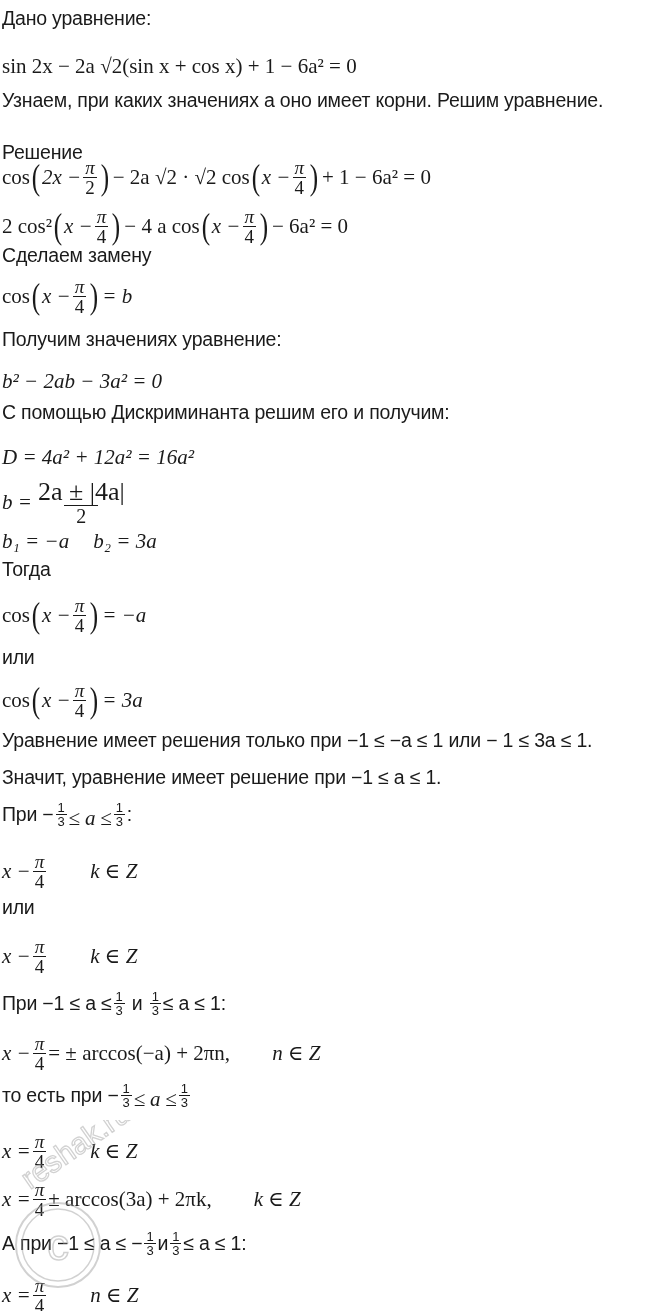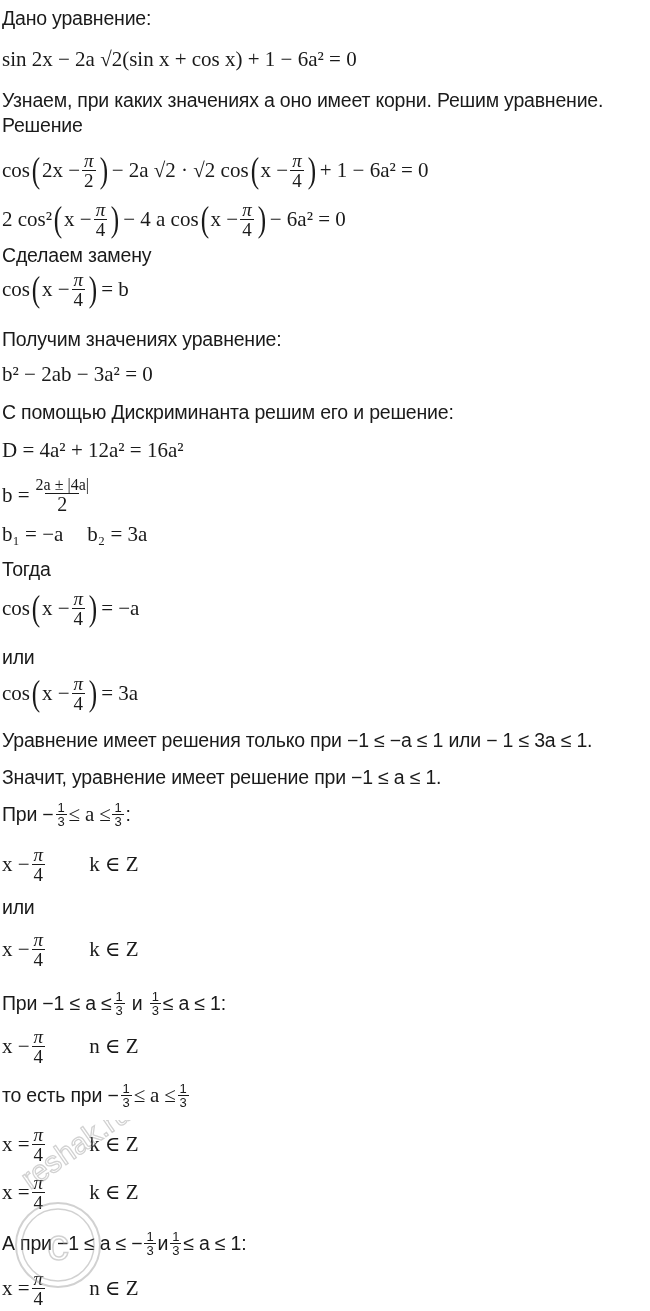--- a/index.html
+++ b/index.html
@@ -8,22 +8,22 @@
       font-family: "Liberation Serif", "DejaVu Serif", serif;
       color: #1a1a1a;
     }
     #doc { position: absolute; left: 2px; top: 0; width: 646px; }
     .line {
       position: absolute; left: 0; white-space: nowrap;
       font-size: 21px; line-height: 24px;
       display: flex; align-items: center;
     }
     .txt { font-family: "Liberation Sans", "DejaVu Sans", sans-serif; font-size: 19.5px; letter-spacing: -0.2px; text-align: right; }
-    .m { font-family: "Liberation Serif", "DejaVu Serif", serif; font-size: 21px; }
-    .i { }
+    .m { font-family: "Liberation Serif", "DejaVu Serif", serif; font-size: 21px; margin-top: 7px; }
+    .i { font-style: italic; }
     .frac {
       display: inline-flex; flex-direction: column; align-items: center;
       vertical-align: middle; margin: 0 2px; line-height: 1;
     }
     .frac .num { font-size: 19px; padding: 0 2px; font-style: italic; }
     .frac .den { font-size: 19px; padding: 0 2px; border-top: 1.3px solid #1a1a1a; }
     .frac.small .num, .frac.small .den { font-size: 13px; }
     .frac.wide .num { font-style: normal; }
     .paren { font-size: 36px; line-height: 36px; font-weight: 200; transform: scaleX(0.7); display: inline-block; }
     .sp { display: inline-block; width: 42px; }
@@ -37,21 +37,21 @@
 <body>
 
 <div id="doc">
 
   <div class="line txt" style="top:6px">Дано уравнение:</div>
 
   <div class="line m" style="top:47px">sin 2x − 2a √2(sin x + cos x) + 1 − 6a² = 0</div>
 
   <div class="line txt" style="top:88px">Узнаем, при каких значениях a оно имеет корни. Решим уравнение.</div>
 
-  <div class="line txt" style="top:113px">Решение</div>
+  <div class="line txt" style="top:140px">Решение</div>
 
   <div class="line m" style="top:146px;height:48px">
     <span>cos</span>
     <span class="paren">(</span>
     <span class="i">2x −</span>
     <span class="frac">
         <span class="num">π</span>
         <span class="den">2</span>
       </span>
     <span class="paren">)</span>
@@ -97,28 +97,28 @@
         <span class="den">4</span>
       </span>
     <span class="paren">)</span>
     <span class="i" style="margin-left:2px">= b</span>
   </div>
 
   <div class="line txt" style="top:327px">Получим значениях уравнение:</div>
 
   <div class="line m i" style="top:362px">b² − 2ab − 3a² = 0</div>
 
-  <div class="line txt" style="top:400px">С помощью Дискриминанта решим его и решение:</div>
+  <div class="line txt" style="top:400px">С помощью Дискриминанта решим его и получим:</div>
 
   <div class="line m i" style="top:438px">D = 4a² + 12a² = 16a²</div>
 
   <div class="line m" style="top:470px;height:50px">
     <span class="i">b =</span>
     <span class="frac wide" style="margin-left:4px">
-        <span class="num i" style="font-size:16px">2a ± |4a|</span>
+        <span class="num i" style="font-size:26px">2a ± |4a|</span>
         <span class="den" style="font-size:20px;padding:0 12px">2</span>
       </span>
   </div>
 
   <div class="line m i" style="top:522px">
     <span>b₁ = −a</span>
     <span class="sp-s"></span>
     <span>b₂ = 3a</span>
   </div>
 
@@ -203,20 +203,21 @@
       </span>
     <span>≤ a ≤ 1:</span>
   </div>
 
   <div class="line m" style="top:1022px;height:48px">
     <span class="i">x −</span>
     <span class="frac">
         <span class="num">π</span>
         <span class="den">4</span>
       </span>
+    <span>= ± arccos(−a) + 2πn,</span>
     <span class="sp"></span>
     <span class="i">n ∈ Z</span>
   </div>
 
   <div class="line txt" style="top:1077px;height:36px">
     <span>то есть при −</span>
     <span class="frac small">
         <span class="num" style="font-style:normal">1</span>
         <span class="den">3</span>
       </span>
@@ -236,20 +237,21 @@
     <span class="sp"></span>
     <span class="i">k ∈ Z</span>
   </div>
 
   <div class="line m" style="top:1168px;height:48px">
     <span class="i">x =</span>
     <span class="frac">
         <span class="num">π</span>
         <span class="den">4</span>
       </span>
+    <span>± arccos(3a) + 2πk,</span>
     <span class="sp"></span>
     <span class="i">k ∈ Z</span>
   </div>
 
   <div class="line txt" style="top:1225px;height:36px">
     <span>А при −1 ≤ a ≤ −</span>
     <span class="frac small">
         <span class="num" style="font-style:normal">1</span>
         <span class="den">3</span>
       </span>

